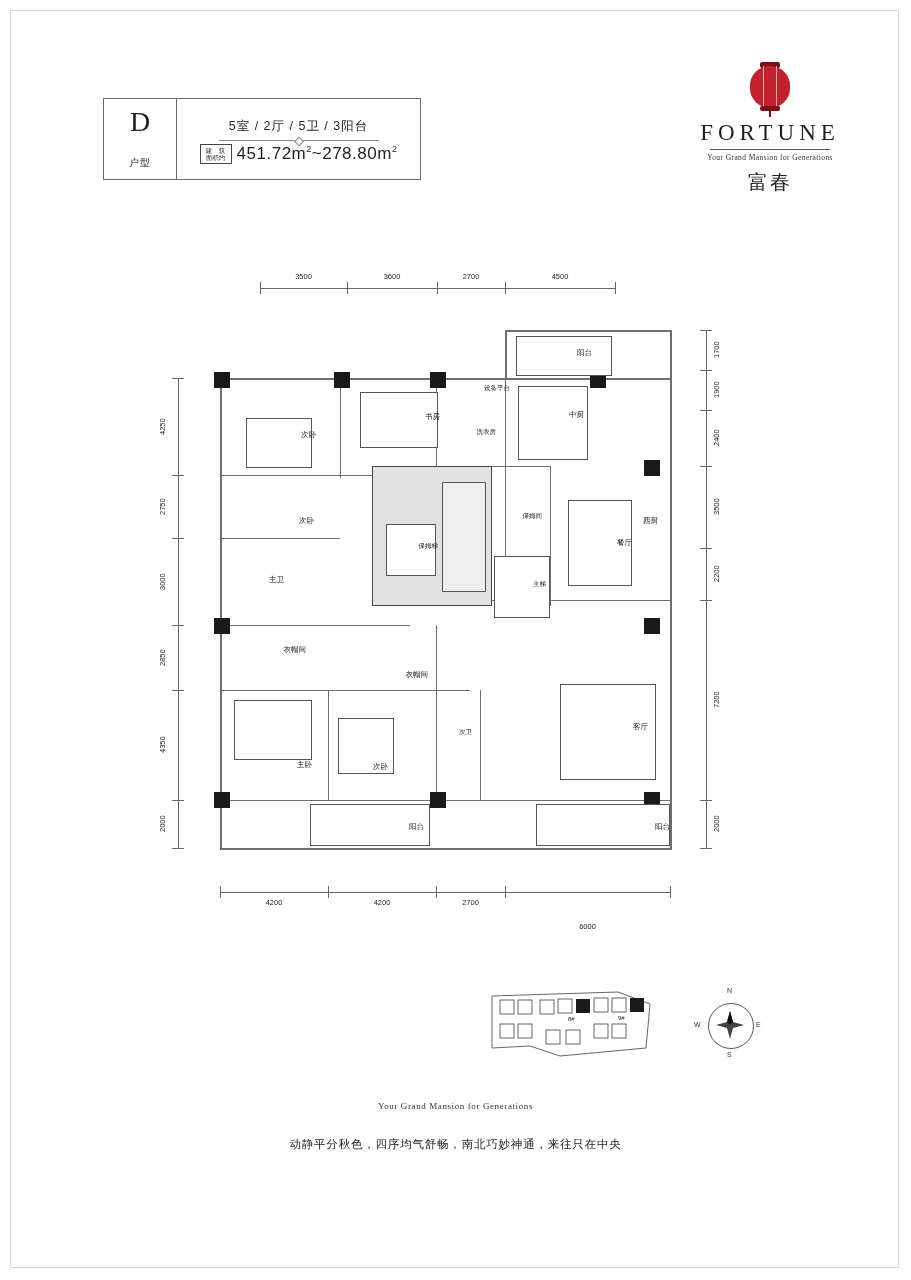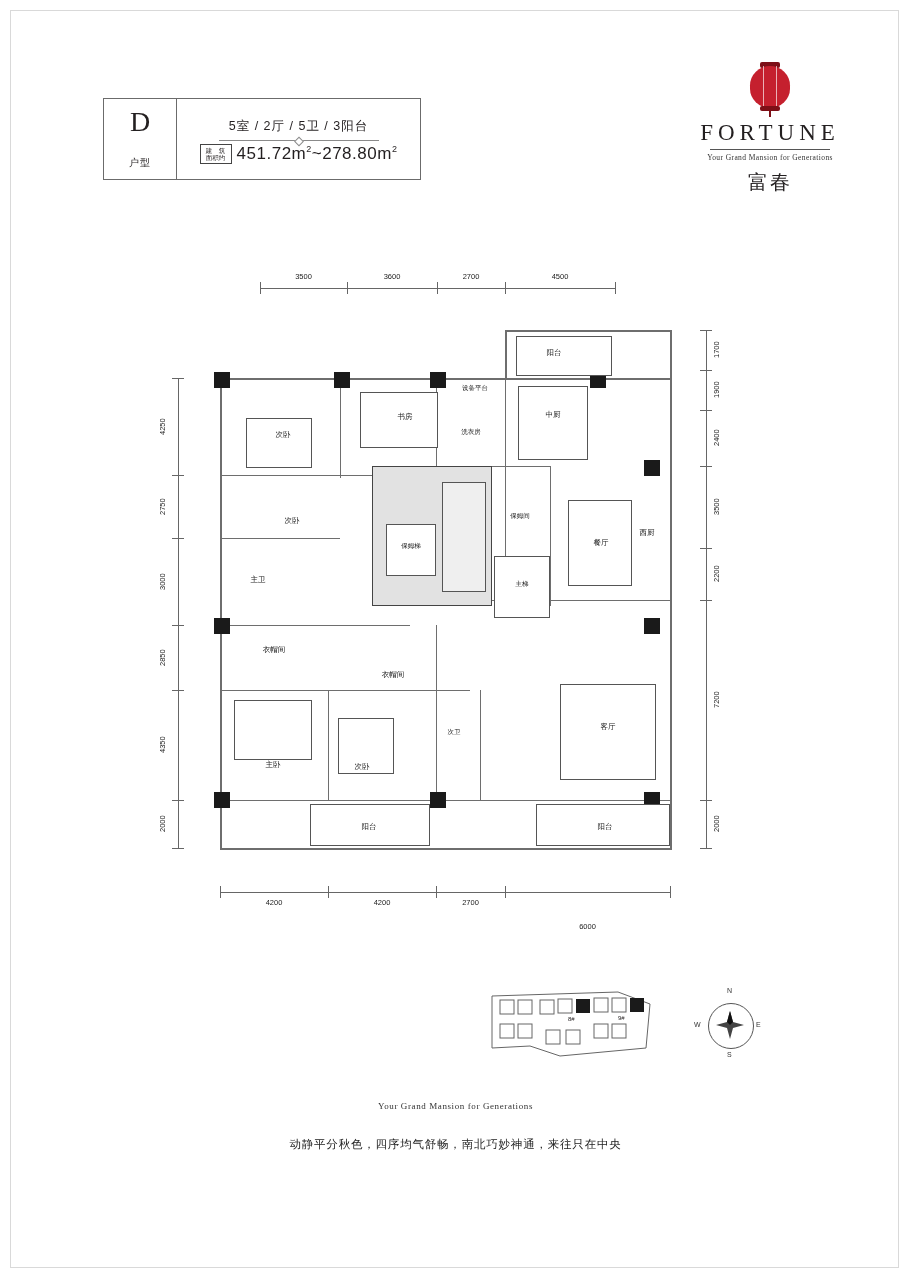--- a/index.html
+++ b/index.html
@@ -38,21 +38,21 @@
 
   
   .plan{position:absolute;left:150px;top:270px;width:620px;height:650px;}
   .tickrow{position:absolute;height:1px;background:#666;}
   .tickcol{position:absolute;width:1px;background:#666;}
   .dimlabel{position:absolute;font-size:7.5px;color:#222;text-align:center;}
   .vdim{position:absolute;font-size:7.5px;color:#222;writing-mode:vertical-rl;transform:rotate(180deg);text-align:center;}
 
   .walls{position:absolute;left:0;top:0;width:100%;height:100%;}
   .room{position:absolute;border:1px solid #555;box-sizing:border-box;background:#fff;}
-  .rlabel{position:absolute;font-size:7.5px;color:#1a1a1a;text-align:center;white-space:nowrap;}
+  .rlabel{position:absolute;font-size:7.5px;color:#1a1a1a;text-align:right;white-space:nowrap;}
   .col{position:absolute;background:#1a1a1a;}
   .thin{position:absolute;background:#6e6e6e;}
   .core{position:absolute;background:#e2e2e2;border:1px solid #444;box-sizing:border-box;}
 
   
   .keyplan{position:absolute;left:490px;top:990px;width:175px;height:70px;}
   .compass{position:absolute;left:690px;top:985px;width:80px;height:80px;}
   .compass .ring{position:absolute;left:18px;top:18px;width:44px;height:44px;border:1px solid #555;border-radius:50%;}
   .compass .star{position:absolute;left:26px;top:26px;width:28px;height:28px;}
   .cdir{position:absolute;font-size:7px;color:#333;}
@@ -213,21 +213,21 @@
     <div class="rlabel" style="left:366px;top:78px;width:76px;">阳台</div>
     <div class="rlabel" style="left:372px;top:140px;width:62px;">中厨</div>
     <div class="rlabel" style="left:290px;top:114px;width:70px;font-size:6.5px;">设备平台</div>
     <div class="rlabel" style="left:220px;top:142px;width:70px;">书房</div>
     <div class="rlabel" style="left:296px;top:158px;width:50px;font-size:6.5px;">洗衣房</div>
     <div class="rlabel" style="left:100px;top:160px;width:66px;">次卧</div>
     <div class="rlabel" style="left:120px;top:246px;width:44px;">次卧</div>
     <div class="rlabel" style="left:82px;top:305px;width:52px;">主卫</div>
     <div class="rlabel" style="left:348px;top:242px;width:44px;font-size:6.5px;">保姆间</div>
     <div class="rlabel" style="left:420px;top:268px;width:62px;">餐厅</div>
-    <div class="rlabel" style="left:486px;top:258px;width:22px;line-height:9px;">西厨</div>
+    <div class="rlabel" style="left:486px;top:246px;width:22px;line-height:9px;">西厨</div>
     <div class="rlabel" style="left:234px;top:272px;width:54px;font-size:6.5px;">保姆梯</div>
     <div class="rlabel" style="left:348px;top:310px;width:48px;font-size:6.5px;">主梯</div>
     <div class="rlabel" style="left:92px;top:375px;width:64px;">衣帽间</div>
     <div class="rlabel" style="left:208px;top:400px;width:70px;">衣帽间</div>
     <div class="rlabel" style="left:418px;top:452px;width:80px;">客厅</div>
     <div class="rlabel" style="left:84px;top:490px;width:78px;">主卧</div>
     <div class="rlabel" style="left:186px;top:492px;width:52px;">次卧</div>
     <div class="rlabel" style="left:286px;top:458px;width:36px;font-size:6.5px;">次卫</div>
     <div class="rlabel" style="left:164px;top:552px;width:110px;">阳台</div>
     <div class="rlabel" style="left:390px;top:552px;width:130px;">阳台</div>

